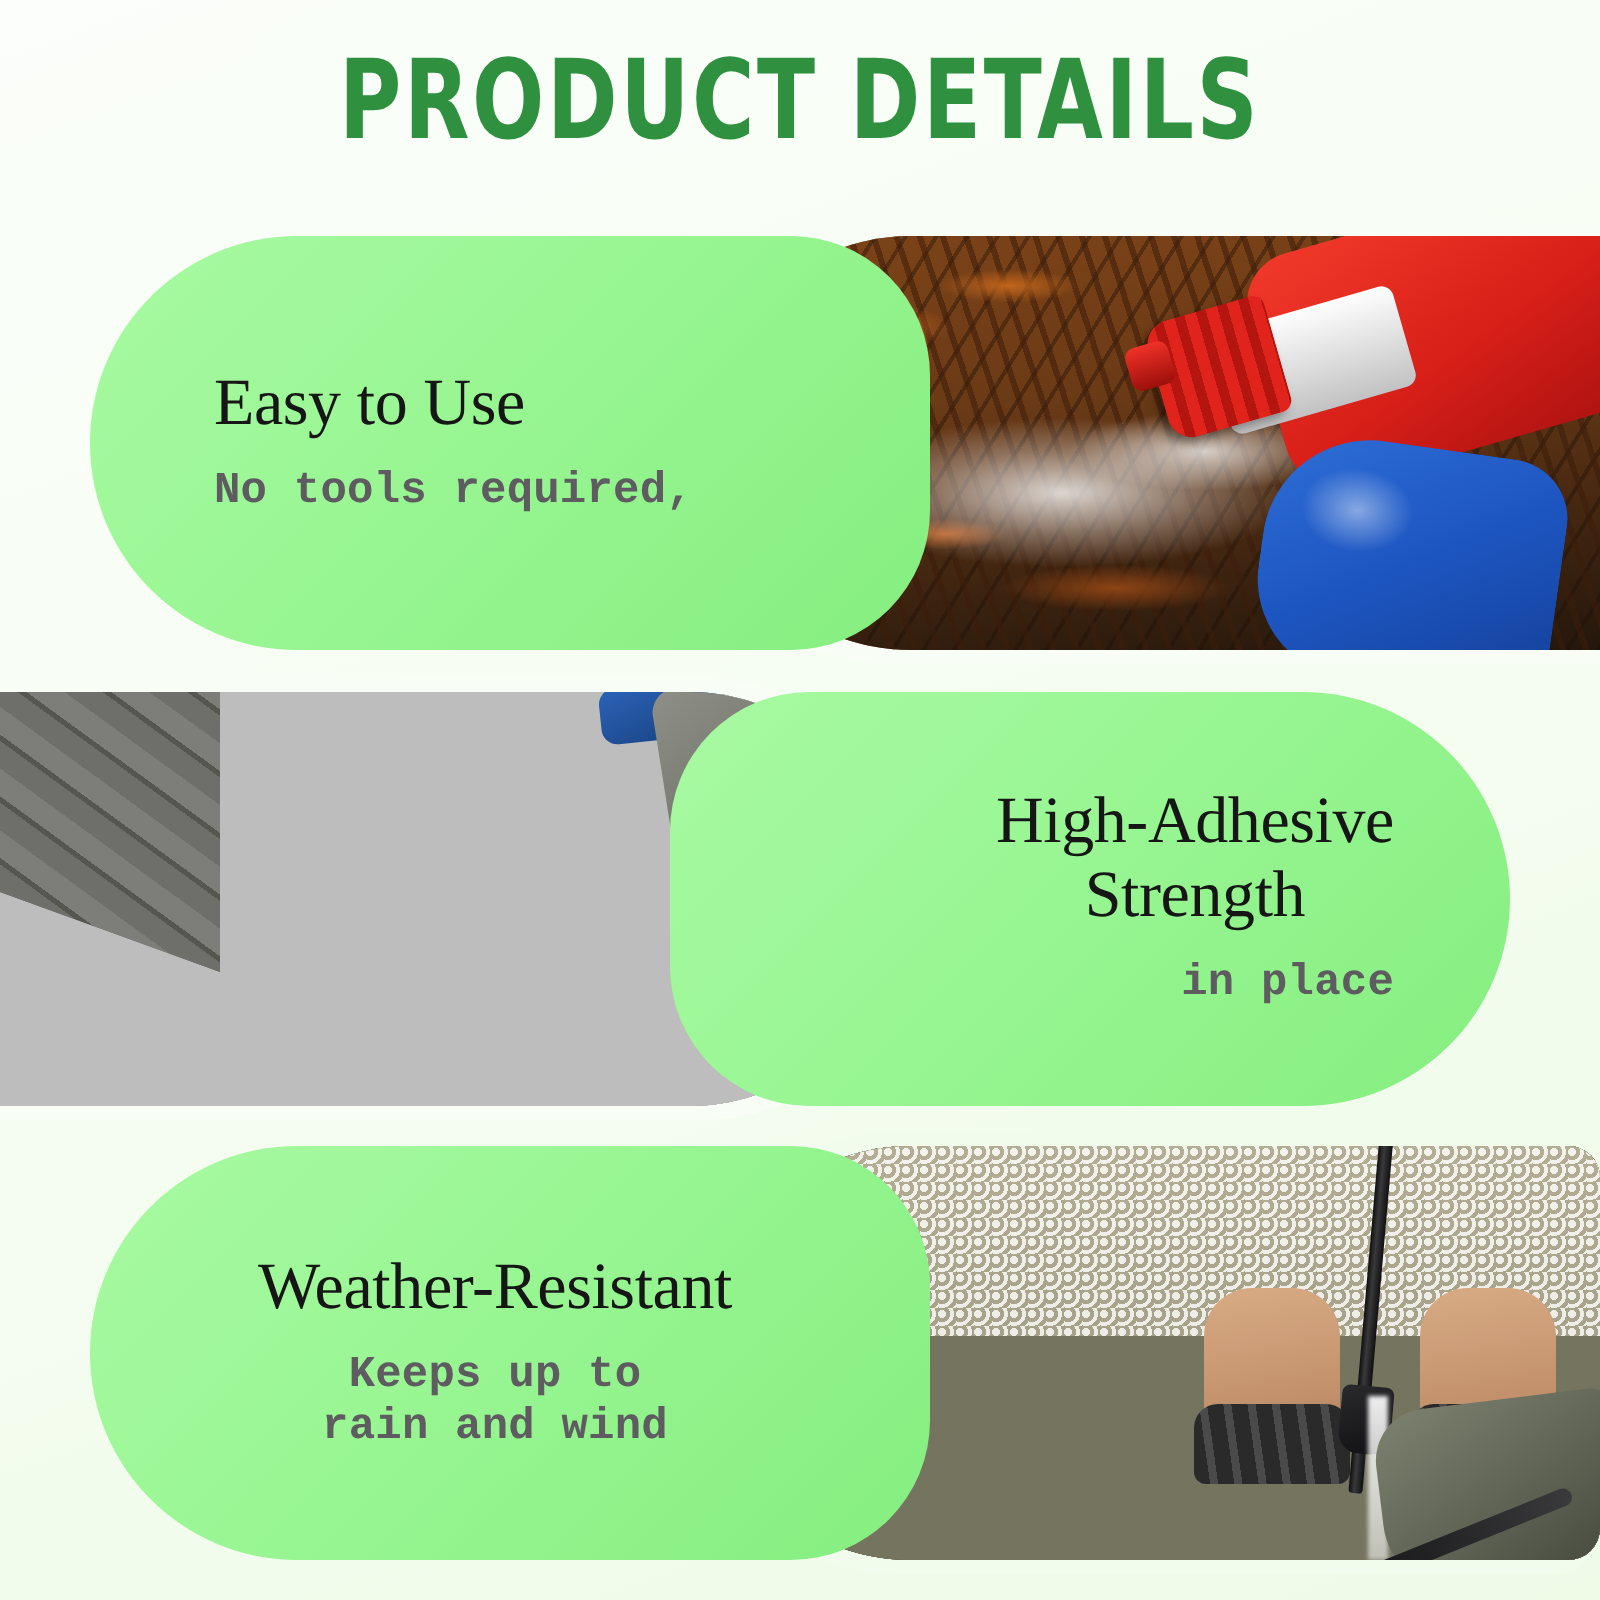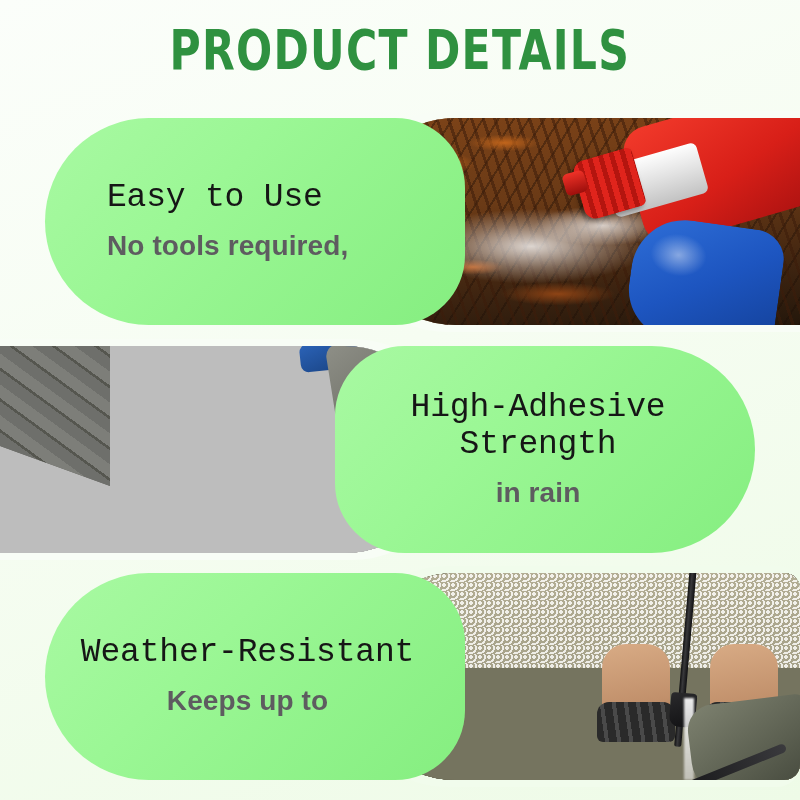--- a/index.html
+++ b/index.html
@@ -65,42 +65,42 @@
     padding-right:40px;
     align-items:flex-start;
     text-align:left;
   }
   .pill.right{
     right:45px;
     width:420px;
     border-radius:70px 104px 104px 70px;
     padding-left:44px;
     padding-right:58px;
-    align-items:center;
+    align-items:flex-end;
     text-align:center;
   }
   .pill.left.centered{
     align-items:center;
     text-align:center;
     padding-left:30px;
     padding-right:45px;
   }
 
   .card-title{
-    font-family:Liberation Mono, monospace;
+    font-family:Liberation Serif, serif;
     font-weight:300;
     font-size:33px;
     line-height:1.12;
     color:#161616;
     letter-spacing:-0.2px;
   }
   .card-sub{
-    font-family:Liberation Sans, sans-serif;
+    font-family:Liberation Mono, monospace;
     font-weight:bold;
-    font-size:28px;
+    font-size:22px;
     line-height:1.2;
     color:#5e5c60;
     margin-top:12px;
     letter-spacing:0.1px;
   }
 
   
   .photo{
     position:absolute;
     top:0;
@@ -337,21 +337,21 @@
     <div class="stone-edge"></div>
     <div class="yellow-plant"></div>
   </div>
 
   <div class="pill right">
     <div class="card-title">
       <div>High-Adhesive</div>
       <div>Strength</div>
     </div>
     <div class="card-sub">
-      <div>in rain</div>
+      <div>in place</div>
     </div>
   </div>
 </div>
 
 <div class="row" id="row-3">
 
   <div class="photo right boxed">
     <div class="layer rocks"></div>
     <div class="sand"></div>
     <div class="foot f1"></div>
@@ -364,15 +364,16 @@
     <div class="rock-dark"></div>
     <div class="rock-hose"></div>
   </div>
 
   <div class="pill left centered">
     <div class="card-title">
       <div>Weather-Resistant</div>
     </div>
     <div class="card-sub">
       <div>Keeps up to</div>
+      <div>rain and wind</div>
     </div>
   </div>
 </div>
 
 </body></html>

